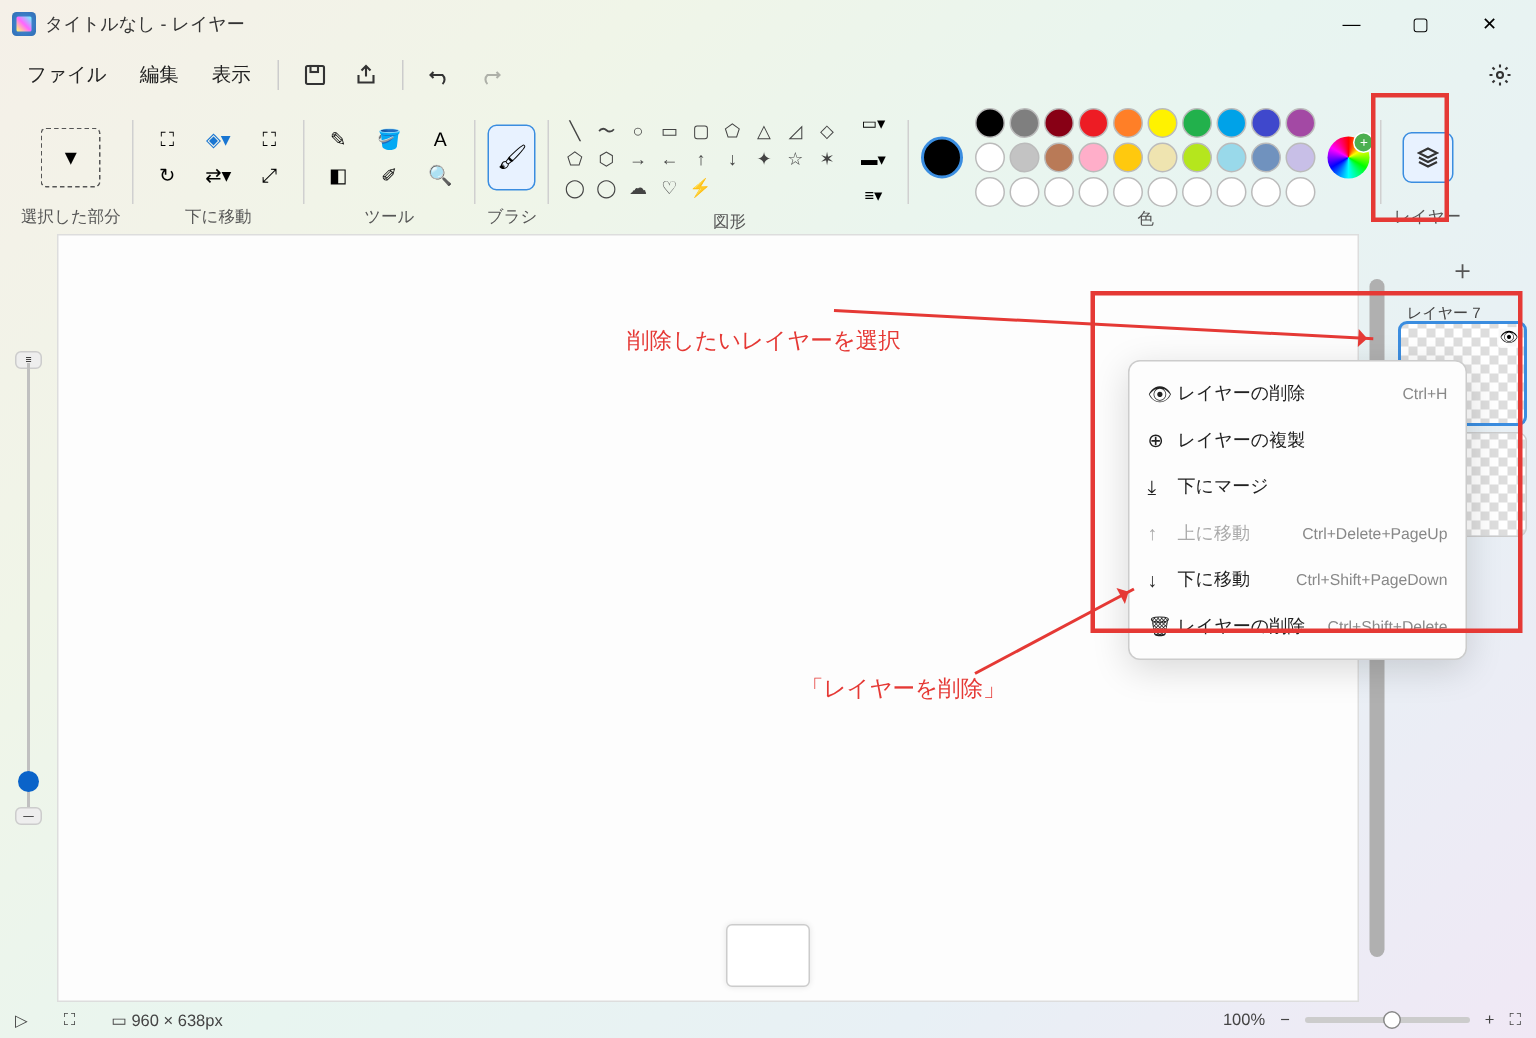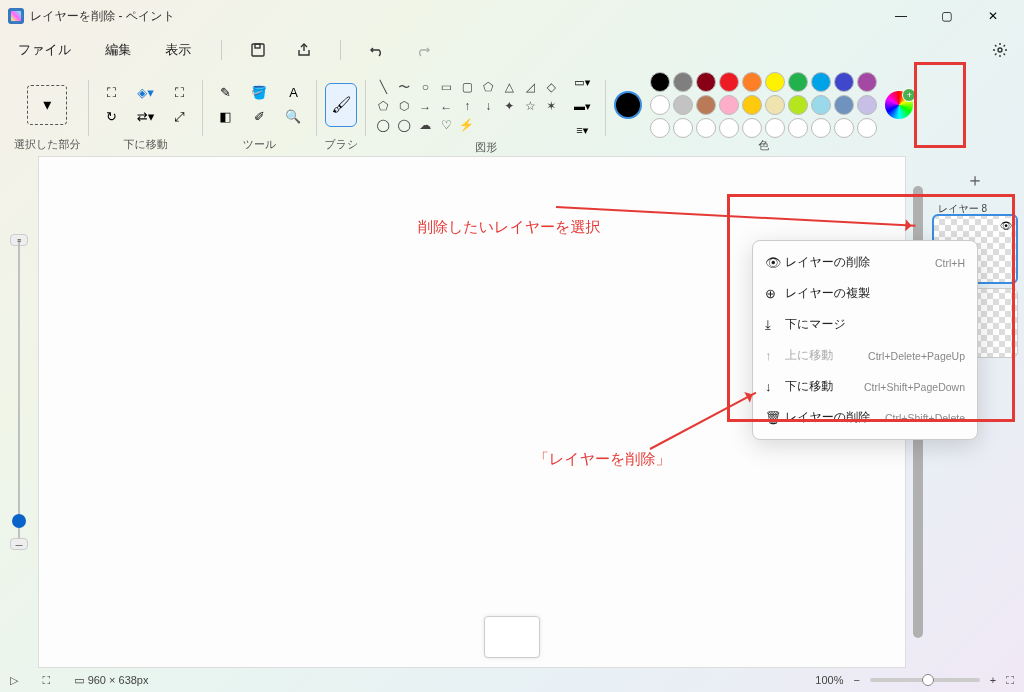--- a/index.html
+++ b/index.html
@@ -7,21 +7,21 @@
 
 
 .titlebar { height: 32px; display: flex; align-items: center; padding: 0 8px; }
 .titlebar .icon { width: 16px; height: 16px; background: radial-gradient(circle, #4a90d9, #2e6db5); border-radius: 3px; margin-right: 6px; position: relative; }
 .titlebar .icon::after { content: ''; position: absolute; inset: 3px; background: linear-gradient(45deg,#ff6,#f6f,#6ff); border-radius: 1px; }
 .titlebar .title { font-size: 12px; color: #333; }
 .titlebar .controls { margin-left: auto; display: flex; gap: 0; }
 .titlebar .controls .btn { width: 46px; height: 32px; display: flex; align-items: center; justify-content: center; font-size: 12px; }
 
 
-.menubar { height: 36px; display: flex; align-items: center; padding: 0 8px; gap: 14px; }
+.menubar { height: 36px; display: flex; align-items: center; padding: 0 8px; gap: 2px; }
 .menubar .menuitem { padding: 6px 10px; font-size: 13px; border-radius: 4px; color: #222; }
 .menubar .divider { width: 1px; height: 20px; background: #ccc; margin: 0 6px; }
 .menubar .iconbtn { width: 32px; height: 32px; display: flex; align-items: center; justify-content: center; border-radius: 4px; }
 .menubar .gear { margin-left: auto; }
 
 
 .ribbon { height: 88px; display: flex; padding: 4px 6px 0; }
 .ribbon-group { display: flex; flex-direction: column; align-items: center; padding: 0 8px; position: relative; }
 .ribbon-group::after { content: ''; position: absolute; right: 0; top: 8px; bottom: 20px; width: 1px; background: #d0d0d0; }
 .ribbon-group:last-child::after { display: none; }
@@ -90,21 +90,21 @@
 .arrow { position: absolute; height: 2px; background: #e53935; transform-origin: left center; }
 .arrow::after { content: ''; position: absolute; right: -2px; top: -5px; border: 6px solid transparent; border-left-color: #e53935; }
 
 svg.i { width: 16px; height: 16px; stroke: #333; stroke-width: 1.4; fill: none; }
 </style>
 </head>
 <body>
 
 <div class="titlebar">
   <div class="icon"></div>
-  <div class="title">レイヤーを削除 - ペイント</div>
+  <div class="title">タイトルなし - レイヤー</div>
   <div class="controls">
     <div class="btn">―</div>
     <div class="btn">▢</div>
     <div class="btn">✕</div>
   </div>
 </div>
 
 <div class="menubar">
   <div class="menuitem">ファイル</div>
   <div class="menuitem">編集</div>
@@ -258,39 +258,51 @@
               <div class="c" style="background: rgb(255, 255, 255);"></div>
               <div class="c" style="background: rgb(255, 255, 255);"></div>
               <div class="c" style="background: rgb(255, 255, 255);"></div>
             </div>
         </div>
         <div class="picker"></div>
       </div>
     </div>
     <div class="label">色</div>
   </div>
+  <div class="ribbon-group">
+    <div class="body">
+        <div class="layers-btn">
+          <svg class="i" viewBox="0 0 16 16">
+            <path d="M8 2l6 3-6 3-6-3z"></path>
+            <path d="M2 8l6 3 6-3"></path>
+            <path d="M2 11l6 3 6-3"></path>
+          </svg>
+        </div>
+      </div>
+    <div class="label">レイヤー</div>
+  </div>
 </div>
 
 <div class="main">
   <div class="slider-rail">
     <div class="slider">
       <div class="cap" style="top:-8px">≡</div>
       <div class="track"></div>
       <div class="handle"></div>
       <div class="cap" style="bottom:-8px">—</div>
     </div>
   </div>
   <div class="canvas-wrap"></div>
   <div class="vscroll">
       <div class="thumb"></div>
     </div>
   <div class="layers-panel">
     <div class="add">＋</div>
     <div class="layer-thumb sel" style="margin-top:16px">
-      <div class="lbl">レイヤー 8</div>
+      <div class="lbl">レイヤー 7</div>
       <div class="eye">👁</div>
     </div>
     <div class="layer-thumb"></div>
     <div class="mini-canvas"></div>
   </div>
 </div>
 
 <div class="ctx-menu">
   <div class="ctx-item">
       <span class="icon">👁</span>

